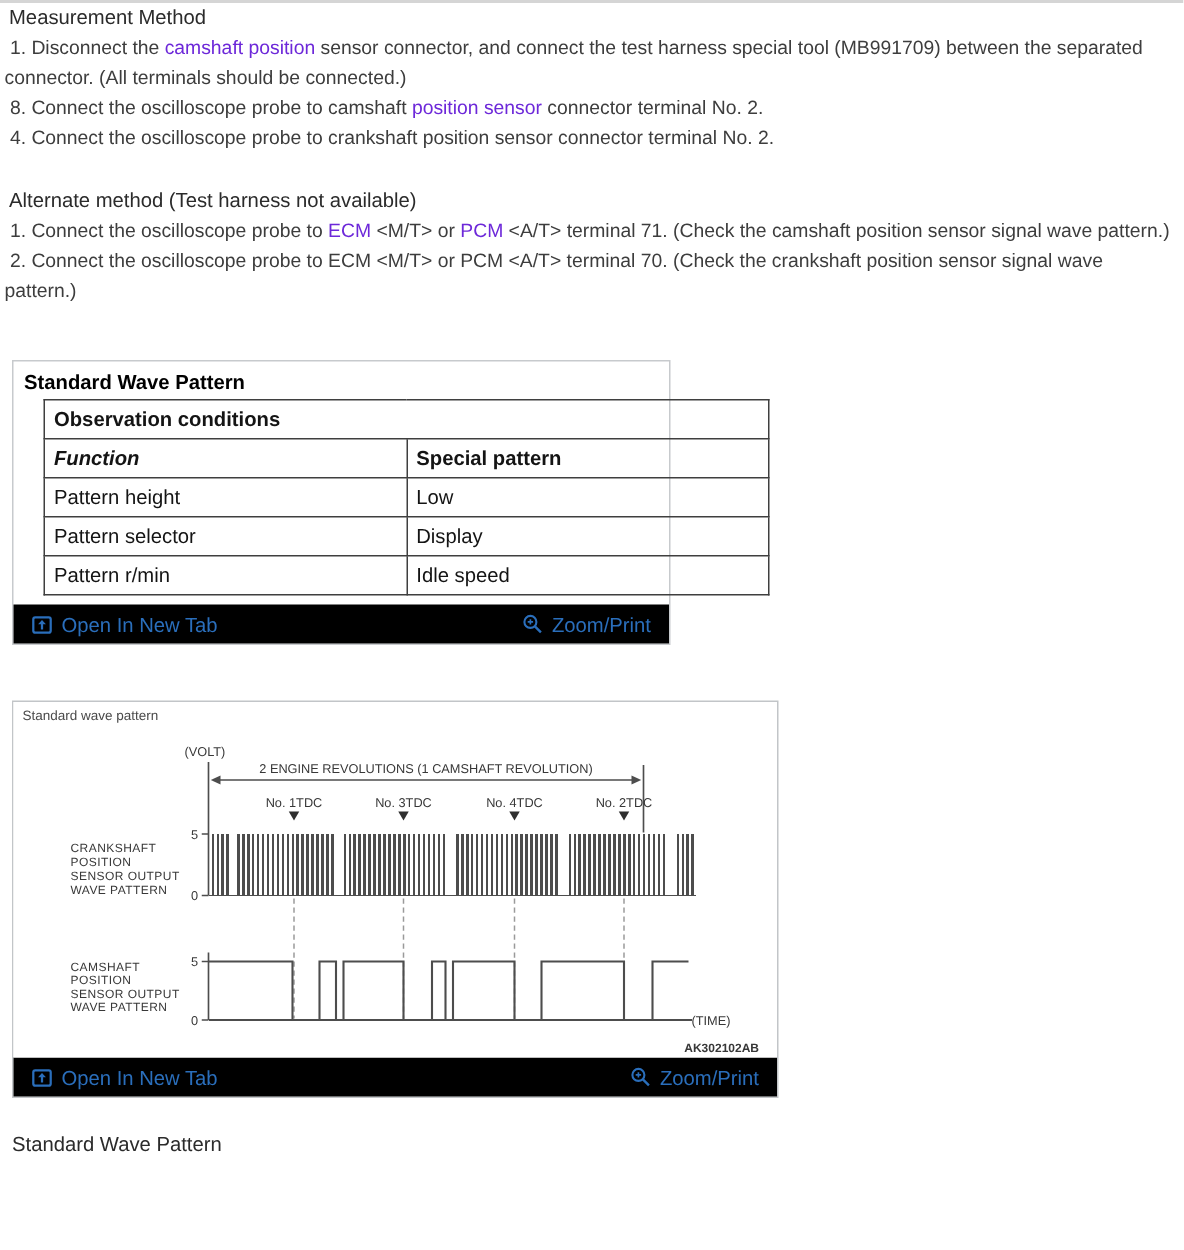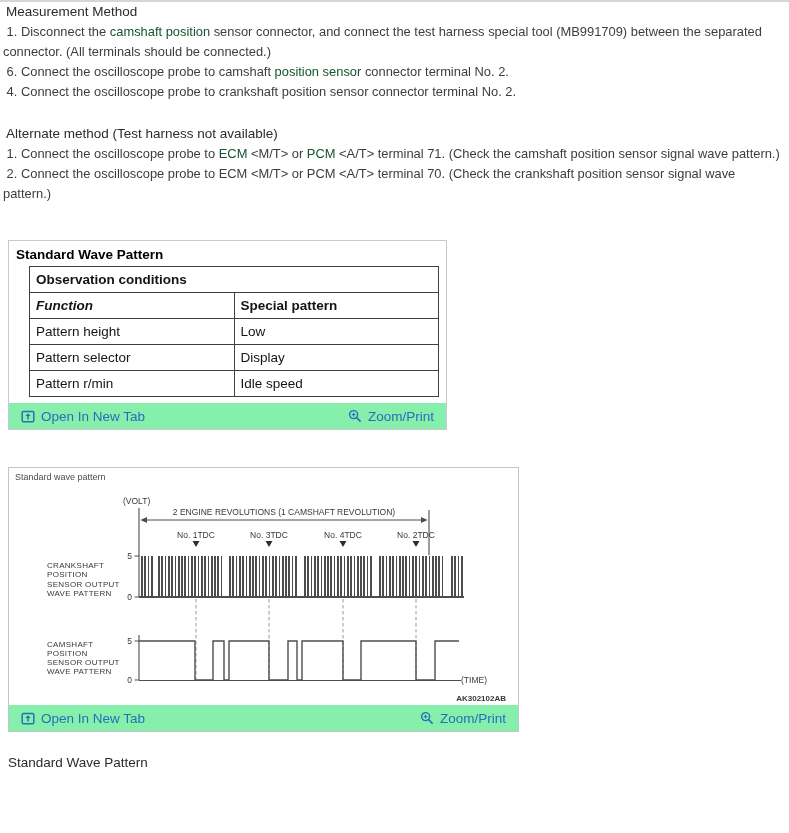--- a/index.html
+++ b/index.html
@@ -3,47 +3,47 @@
 <meta charset="utf-8">
 <style>
   html,body{margin:0;padding:0;background:#fff;}
   body{width:789px;height:833px;overflow:hidden;font-family:"Liberation Sans",sans-serif;color:#3d3d3d;}
   .page{border-top:2px solid #d5d5d5;padding-top:1px;}
   .doc-h{font-size:13.5px;line-height:17px;font-weight:normal;color:#2b2b2b;margin:0;padding-left:6px;}
   .doc-h.second{margin-top:23px;}
   .doc-h.bottom{margin-top:22px;padding-left:8px;color:#2b2b2b;}
   .steps{margin-top:2px;}
   .steps p{margin:0;padding-left:3px;font-size:12.9px;line-height:20px;white-space:pre-wrap;max-width:780px;color:#3d3d3d;}
-  a.inline-link{color:#14532d;text-decoration:none;cursor:pointer;}
+  a.inline-link{color:#6d28d9;text-decoration:none;cursor:pointer;}
   
   .panel{margin-left:8px;background:#fff;}
   .panel-table{margin-top:36px;width:437px;border:1px solid #c7cacd;}
   .panel-title{font-size:13.5px;line-height:17px;font-weight:bold;color:#000;padding:5px 0 1px 7px;}
-  .obs-table{border-collapse:collapse;margin:2px 0 6px 20px;width:410px;table-layout:fixed;}
+  .obs-table{border-collapse:collapse;margin:2px 0 6px 20px;width:484px;table-layout:fixed;}
   .obs-table td{border:1px solid #3f3f3f;font-size:13.5px;color:#141414;padding:4px 0 4px 6px;line-height:17px;vertical-align:middle;}
   .obs-table tr.obs-row td, .obs-table tr.col-row td{font-weight:bold;}
-  .panel-footer{height:26px;background:#86efac;display:flex;align-items:center;justify-content:space-between;padding:0 12px;}
+  .panel-footer{height:26px;background:#000000;display:flex;align-items:center;justify-content:space-between;padding:0 12px;}
   .flink{display:flex;align-items:center;gap:6px;font-size:13.5px;color:#2a6ebb;text-decoration:none;cursor:pointer;}
   .flink svg{display:block;}
   
   .panel-figure{margin-top:37px;width:509px;border:1px solid #c2c5c8;}
   .fig-area{position:relative;height:237px;background:#fff;}
   .fig-caption{position:absolute;top:4px;left:6px;font-size:9px;color:#4a4a4a;}
   .fig-area svg{position:absolute;top:0;left:0;}
   .fig-area svg text{font-family:"Liberation Sans",sans-serif;fill:#383838;}
 </style>
 </head>
 <body>
 
 <div class="page">
 
   <h1 class="doc-h">Measurement Method</h1>
   <div class="steps">
       <p><span> 1. Disconnect the </span><a class="inline-link">camshaft position</a><span> sensor connector, and connect the test harness special tool (MB991709) between the separated connector. (All terminals should be connected.)</span></p>
-      <p><span> 6. Connect the oscilloscope probe to camshaft </span><a class="inline-link">position sensor</a><span> connector terminal No. 2.</span></p>
+      <p><span> 8. Connect the oscilloscope probe to camshaft </span><a class="inline-link">position sensor</a><span> connector terminal No. 2.</span></p>
       <p><span> 4. Connect the oscilloscope probe to crankshaft position sensor connector terminal No. 2.</span></p>
     </div>
 
   <h1 class="doc-h second">Alternate method (Test harness not available)</h1>
   <div class="steps">
       <p><span> 1. Connect the oscilloscope probe to </span><a class="inline-link">ECM</a><span> &lt;M/T&gt; or </span><a class="inline-link">PCM</a><span> &lt;A/T&gt; terminal 71. (Check the camshaft position sensor signal wave pattern.)</span></p>
       <p><span> 2. Connect the oscilloscope probe to ECM &lt;M/T&gt; or PCM &lt;A/T&gt; terminal 70. (Check the crankshaft position sensor signal wave pattern.)</span></p>
     </div>
 
   <div class="panel panel-table">

